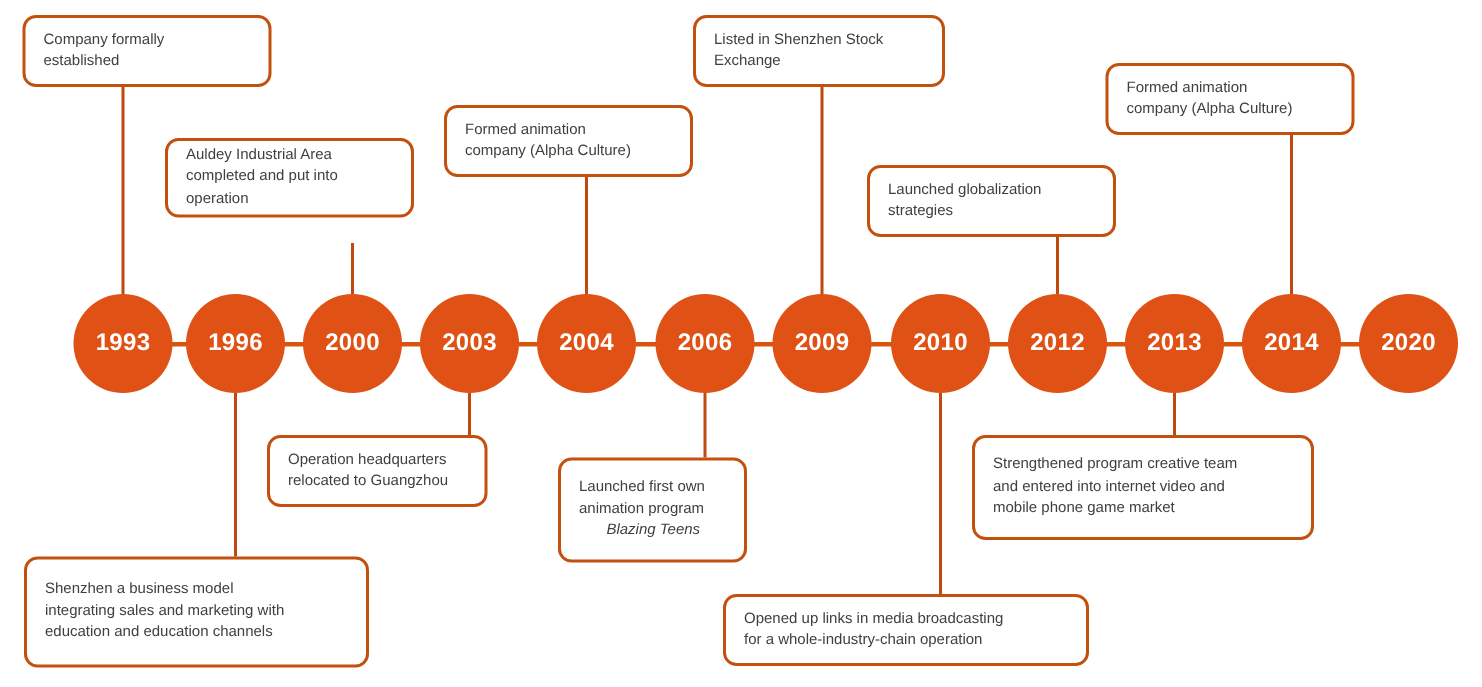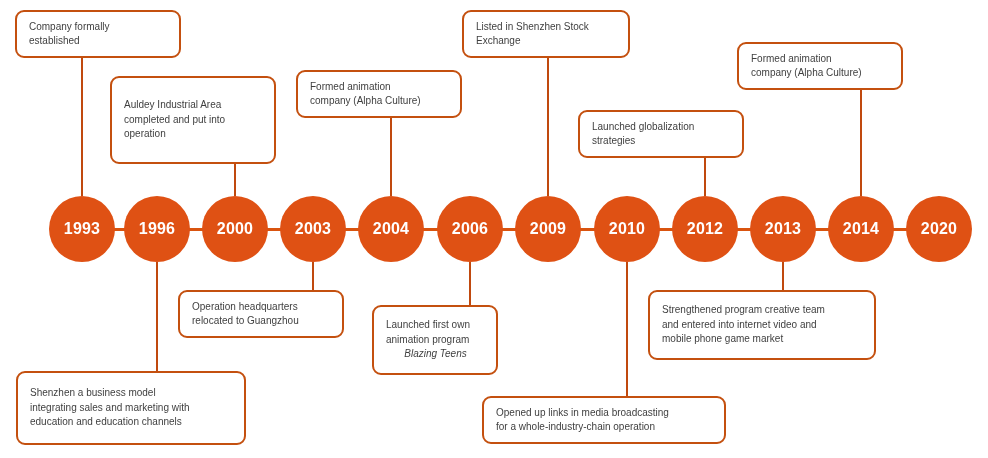--- a/index.html
+++ b/index.html
@@ -131,21 +131,21 @@
       </div>
       <div class="node" style="left: 906px; top: 196px; width: 66px; height: 66px;">
         <span>2020</span>
       </div>
     </div>
   <div id="callout-layer">
       <div class="callout" style="left: 15px; top: 10px; width: 166px; height: 48px;">
         <div class="line">Company formally</div>
         <div class="line">established</div>
       </div>
-      <div class="callout" style="left: 110px; top: 76px; width: 166px; height: 88px;">
+      <div class="callout" style="left: 110px; top: 92px; width: 166px; height: 53px;">
         <div class="line">Auldey Industrial Area</div>
         <div class="line">completed and put into</div>
         <div class="line">operation</div>
       </div>
       <div class="callout" style="left: 296px; top: 70px; width: 166px; height: 48px;">
         <div class="line">Formed animation</div>
         <div class="line">company (Alpha Culture)</div>
       </div>
       <div class="callout" style="left: 462px; top: 10px; width: 168px; height: 48px;">
         <div class="line">Listed in Shenzhen Stock</div>
@@ -157,21 +157,21 @@
       </div>
       <div class="callout" style="left: 737px; top: 42px; width: 166px; height: 48px;">
         <div class="line">Formed animation</div>
         <div class="line">company (Alpha Culture)</div>
       </div>
       <div class="callout" style="left: 16px; top: 371px; width: 230px; height: 74px;">
         <div class="line">Shenzhen a business model</div>
         <div class="line">integrating sales and marketing with</div>
         <div class="line">education and education channels</div>
       </div>
-      <div class="callout" style="left: 178px; top: 290px; width: 166px; height: 48px;">
+      <div class="callout" style="left: 178px; top: 290px; width: 147px; height: 48px;">
         <div class="line">Operation headquarters</div>
         <div class="line">relocated to Guangzhou</div>
       </div>
       <div class="callout" style="left: 372px; top: 305px; width: 126px; height: 70px;">
         <div class="line">Launched first own</div>
         <div class="line">animation program</div>
         <div class="line italic">Blazing Teens</div>
       </div>
       <div class="callout" style="left: 482px; top: 396px; width: 244px; height: 48px;">
         <div class="line">Opened up links in media broadcasting</div>

